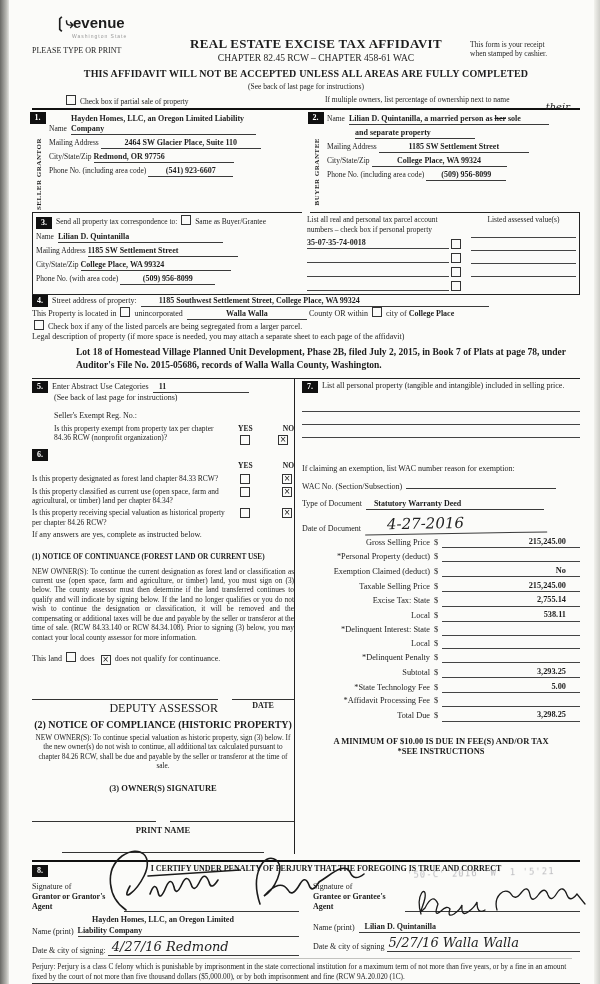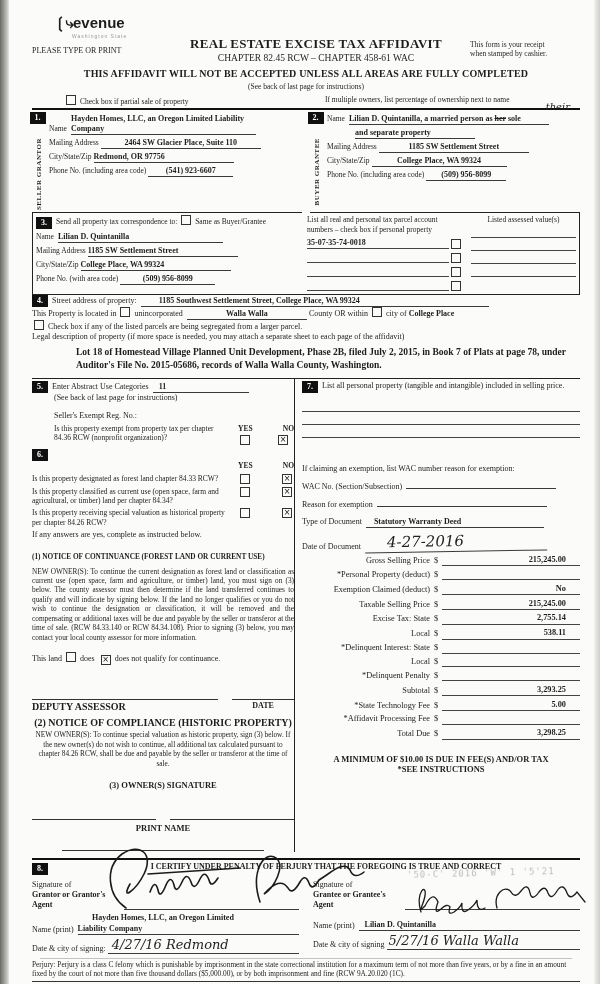--- a/index.html
+++ b/index.html
@@ -56,21 +56,21 @@
   
   .mid2{display:flex;margin-top:4px;border-top:1px solid #222;}
   .mcol-l{width:262px;padding-top:2px;}
   .mcol-r{flex:1;border-left:1px solid #222;padding:2px 0 0 7px;}
   .q{display:flex;margin-top:3px;}
   .q .qt{flex:1;font-size:7.5px;}
   .q .yn{width:56px;display:flex;justify-content:space-between;padding-left:6px;}
   .ynhead{display:flex;width:56px;justify-content:space-between;margin-left:auto;font-size:7.5px;font-weight:bold;padding-left:6px;}
   .paragraph{font-size:7.3px;text-align:justify;line-height:1.3;margin-top:5px;}
   .sig-lines{display:flex;margin-top:18px;}
-  .sig-lines .l1{flex:1;border-top:1px solid #333;margin-right:14px;text-align:left;font-weight:bold;font-size:10px;padding-top:1px;}
+  .sig-lines .l1{flex:1;border-top:1px solid #333;margin-right:14px;text-align:right;font-weight:normal;font-size:12px;padding-top:1px;}
   .sig-lines .l2{width:62px;border-top:1px solid #333;text-align:center;font-weight:bold;font-size:8px;padding-top:1px;}
   .money{margin-top:2px;}
   .mrow{display:flex;align-items:flex-end;margin-top:3.5px;}
   .mrow .ml{width:128px;text-align:right;font-size:8.3px;}
   .mrow .md{width:12px;text-align:center;font-size:8.3px;}
   .mrow .mv{flex:1;border-bottom:1px solid #444;font-weight:bold;font-size:8.3px;text-align:right;padding-right:14px;min-height:9px;}
   
   .s8{border-top:2px solid #111;margin-top:6px;padding-top:2px;position:relative;}
   .s8 .certify{text-align:center;font-weight:bold;font-size:8px;margin-left:40px;}
   .s8cols{display:flex;margin-top:8px;}
@@ -262,21 +262,20 @@
         <div style="display:flex;">
             <span class="sec-num">7.</span>
             <span style="flex:1;">List all personal property (tangible and intangible) included in selling price.</span>
           </div>
         <div class="assessed-line" style="margin-top:6px;"></div>
         <div class="assessed-line"></div>
         <div class="assessed-line"></div>
 
         <div style="margin-top:26px;">If claiming an exemption, list WAC number reason for exemption:</div>
         <div style="margin-top:8px;"><span>WAC No. (Section/Subsection)</span>&nbsp;&nbsp;<span class="u" style="width:150px;"></span></div>
-        <div style="margin-top:8px;"><span>Reason for exemption</span>&nbsp;&nbsp;<span class="u" style="width:170px;"></span></div>
         <div style="margin-top:7px;"><span>Type of Document</span>&nbsp;&nbsp;<span class="u fv" style="width:170px;padding-left:8px;">Statutory Warranty Deed</span></div>
         <div style="margin-top:4px;display:flex;align-items:flex-end;"><span>Date of Document</span>&nbsp;&nbsp;<span class="u hand" style="width:160px;font-size:15px;padding-left:22px;transform:rotate(-1deg);">4-27-2016</span></div>
 
         <div class="money">
           <div class="mrow">
               <span class="ml">Gross Selling Price</span>
               <span class="md">$</span>
               <span class="mv">215,245.00</span>
             </div>
           <div class="mrow">

